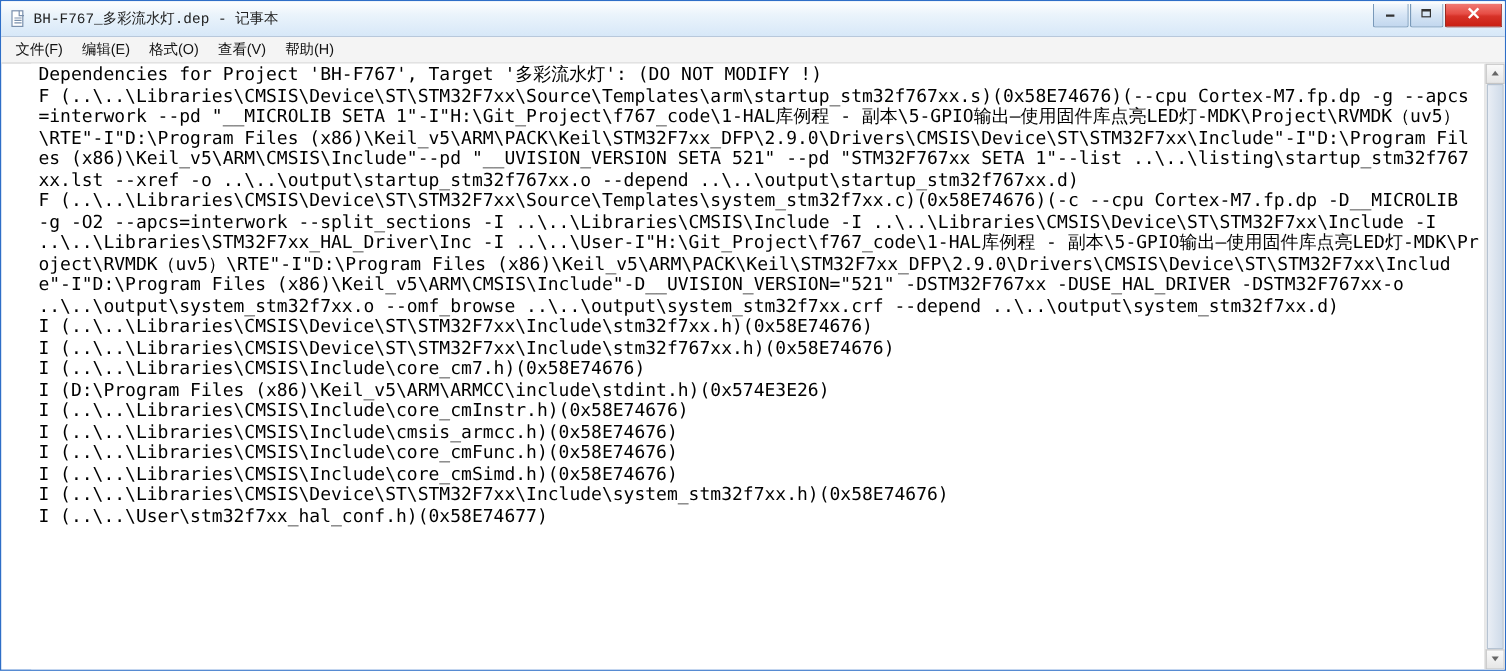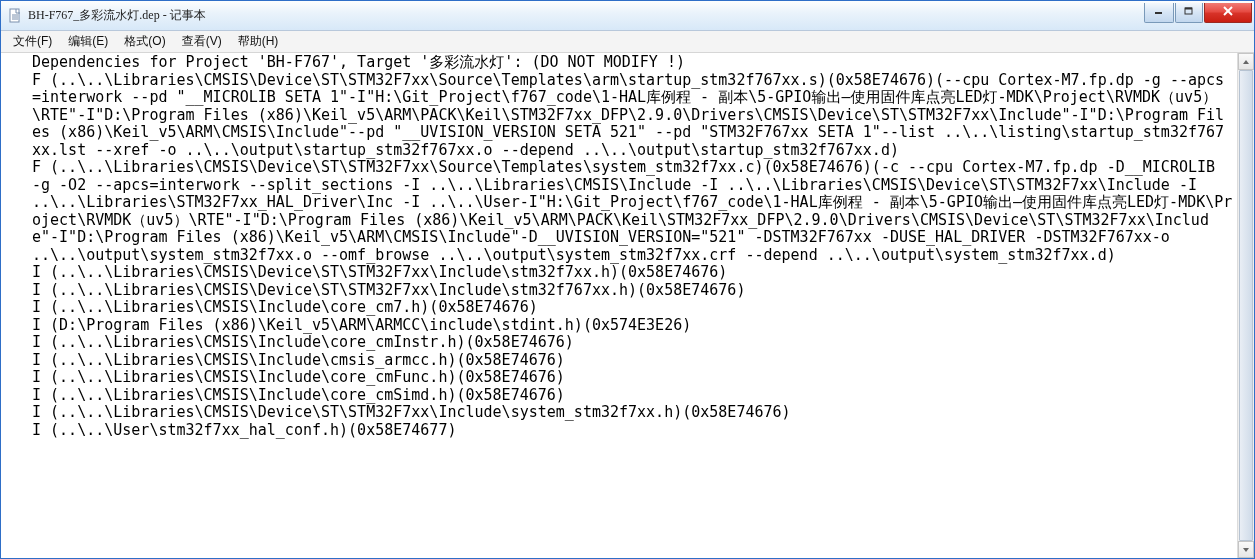--- a/index.html
+++ b/index.html
@@ -27,21 +27,21 @@
     margin-right: 5px;
     display: flex;
     align-items: center;
     justify-content: center;
   }
   .titlebar .doc-icon svg { display:block; }
   .titlebar .title-text {
     font-size: 12px;
     color: #222;
     flex: 0 0 auto;
-    font-family: Liberation Serif, serif;
+    font-family: Liberation Mono, monospace;
   }
   .titlebar .spacer { flex: 1; }
   .win-btns {
     display: flex;
     height: 20px;
     margin-top: -6px;
   }
   .win-btn {
     width: 30px;
     height: 20px;

